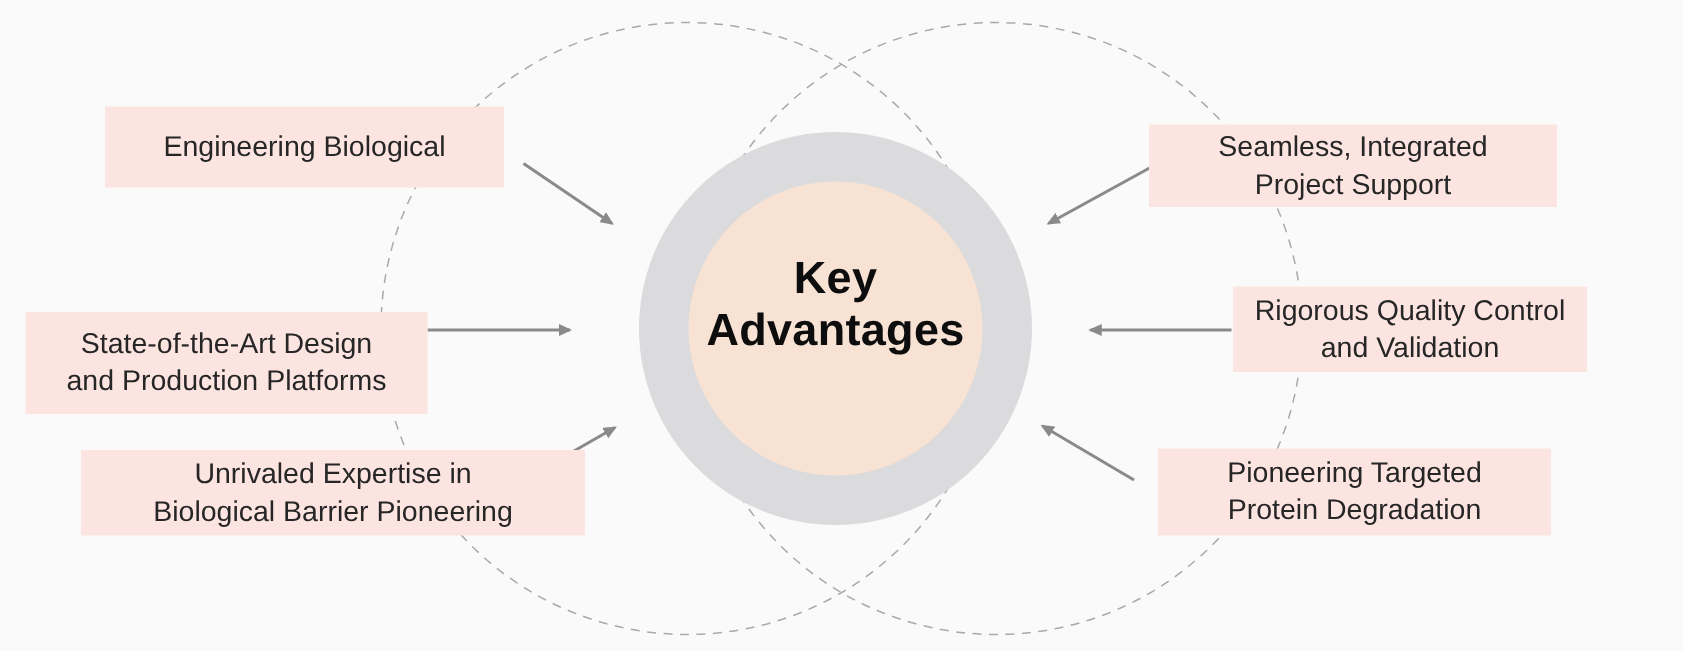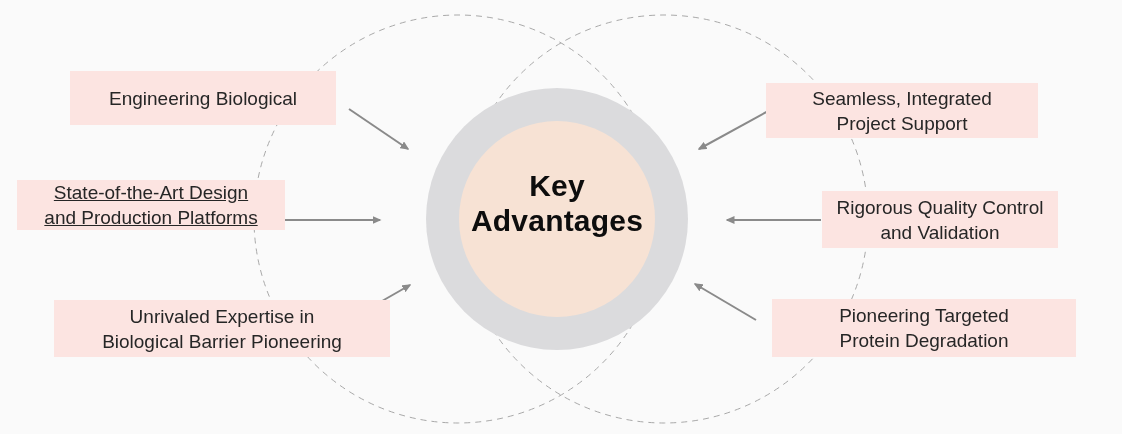--- a/index.html
+++ b/index.html
@@ -36,25 +36,25 @@
     color: #262626;
     font-size: 19px;
     line-height: 25px;
     text-align: center;
     display: flex;
     flex-direction: column;
     justify-content: center;
   }
   .adv-box span { display: block; }
   .b-l1 { left: 70px;  top: 71px;  width: 266px; height: 54px; }
-  .b-l2 { left: 17px;  top: 180px; width: 268px; height: 50px; text-decoration: underline; }
+  .b-l2 { left: 17px;  top: 208px; width: 268px; height: 68px; }
   .b-l3 { left: 54px;  top: 300px; width: 336px; height: 57px; }
   .b-r1 { left: 766px; top: 83px;  width: 272px; height: 55px; }
   .b-r2 { left: 822px; top: 191px; width: 236px; height: 57px; }
-  .b-r3 { left: 772px; top: 299px; width: 304px; height: 58px; }
+  .b-r3 { left: 772px; top: 299px; width: 262px; height: 58px; }
 </style>
 </head>
 <body>
 
 <div class="stage">
 
   <svg class="bg-svg" viewBox="0 0 1122 434">
     <defs>
       <marker id="arrowhead" markerWidth="9" markerHeight="8" refX="7.5" refY="4" orient="auto" markerUnits="userSpaceOnUse">
         <path d="M0,0 L9,4 L0,8 Z" fill="#8a8a8a"></path>

